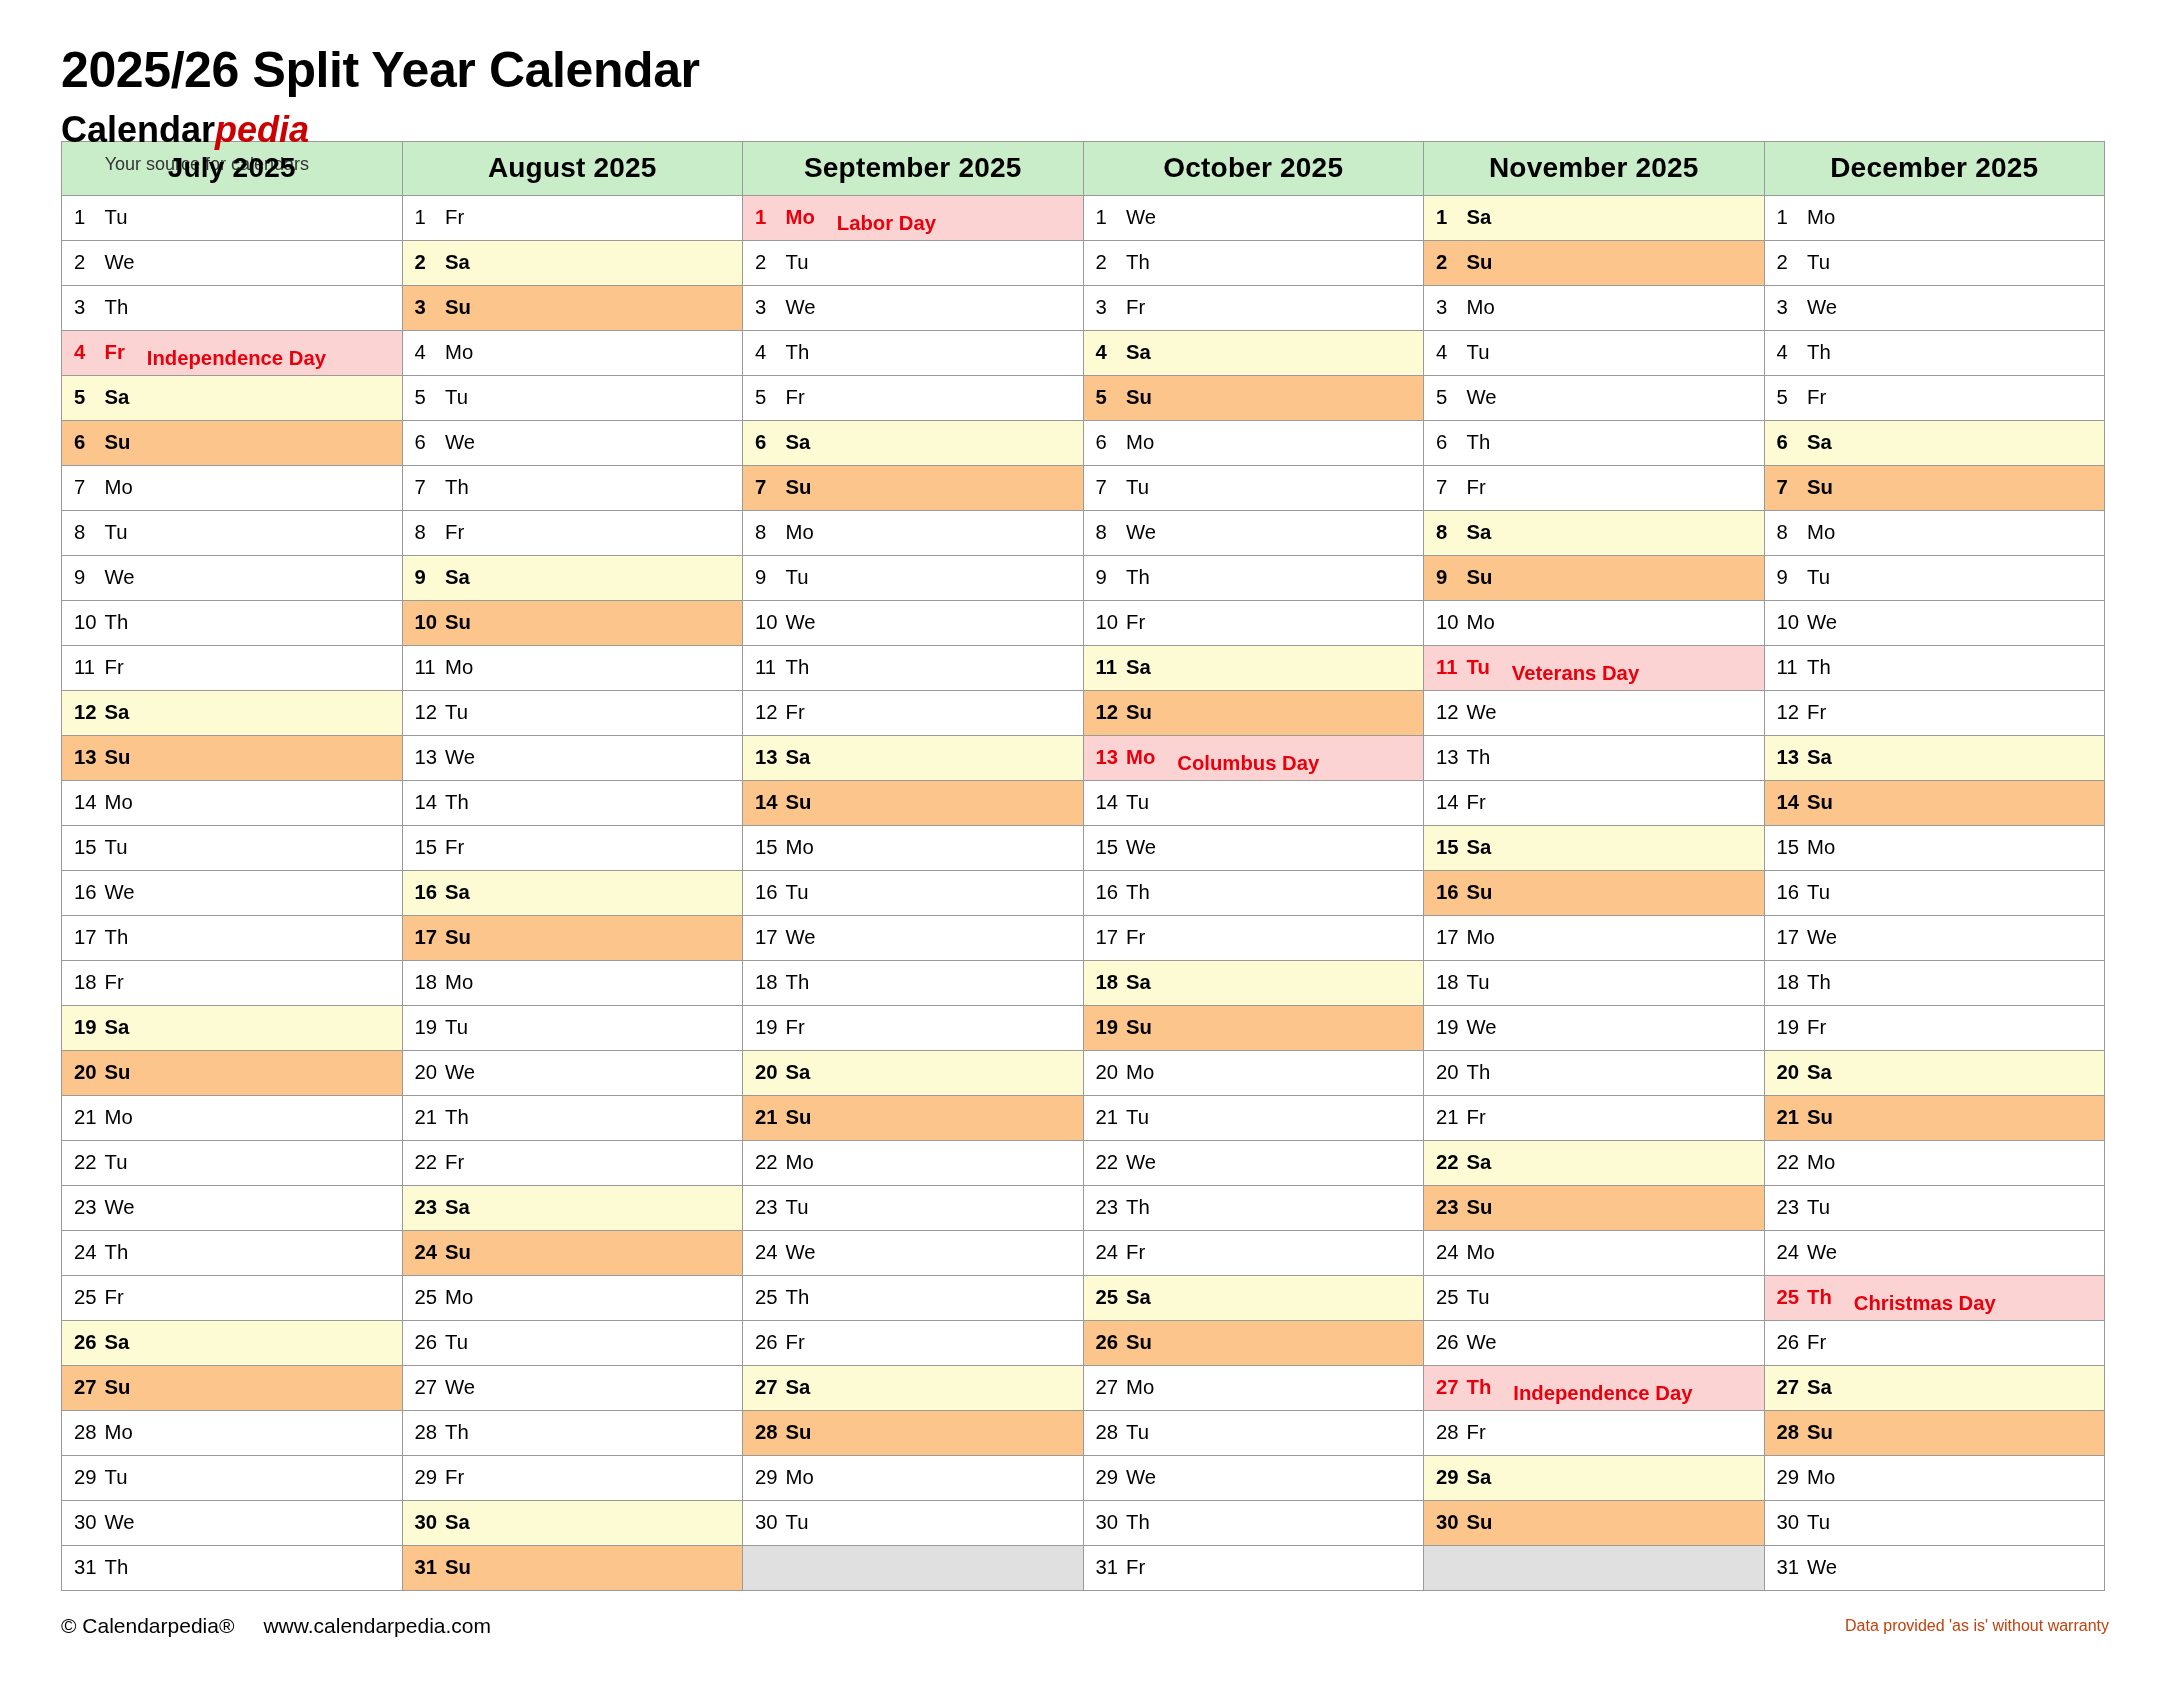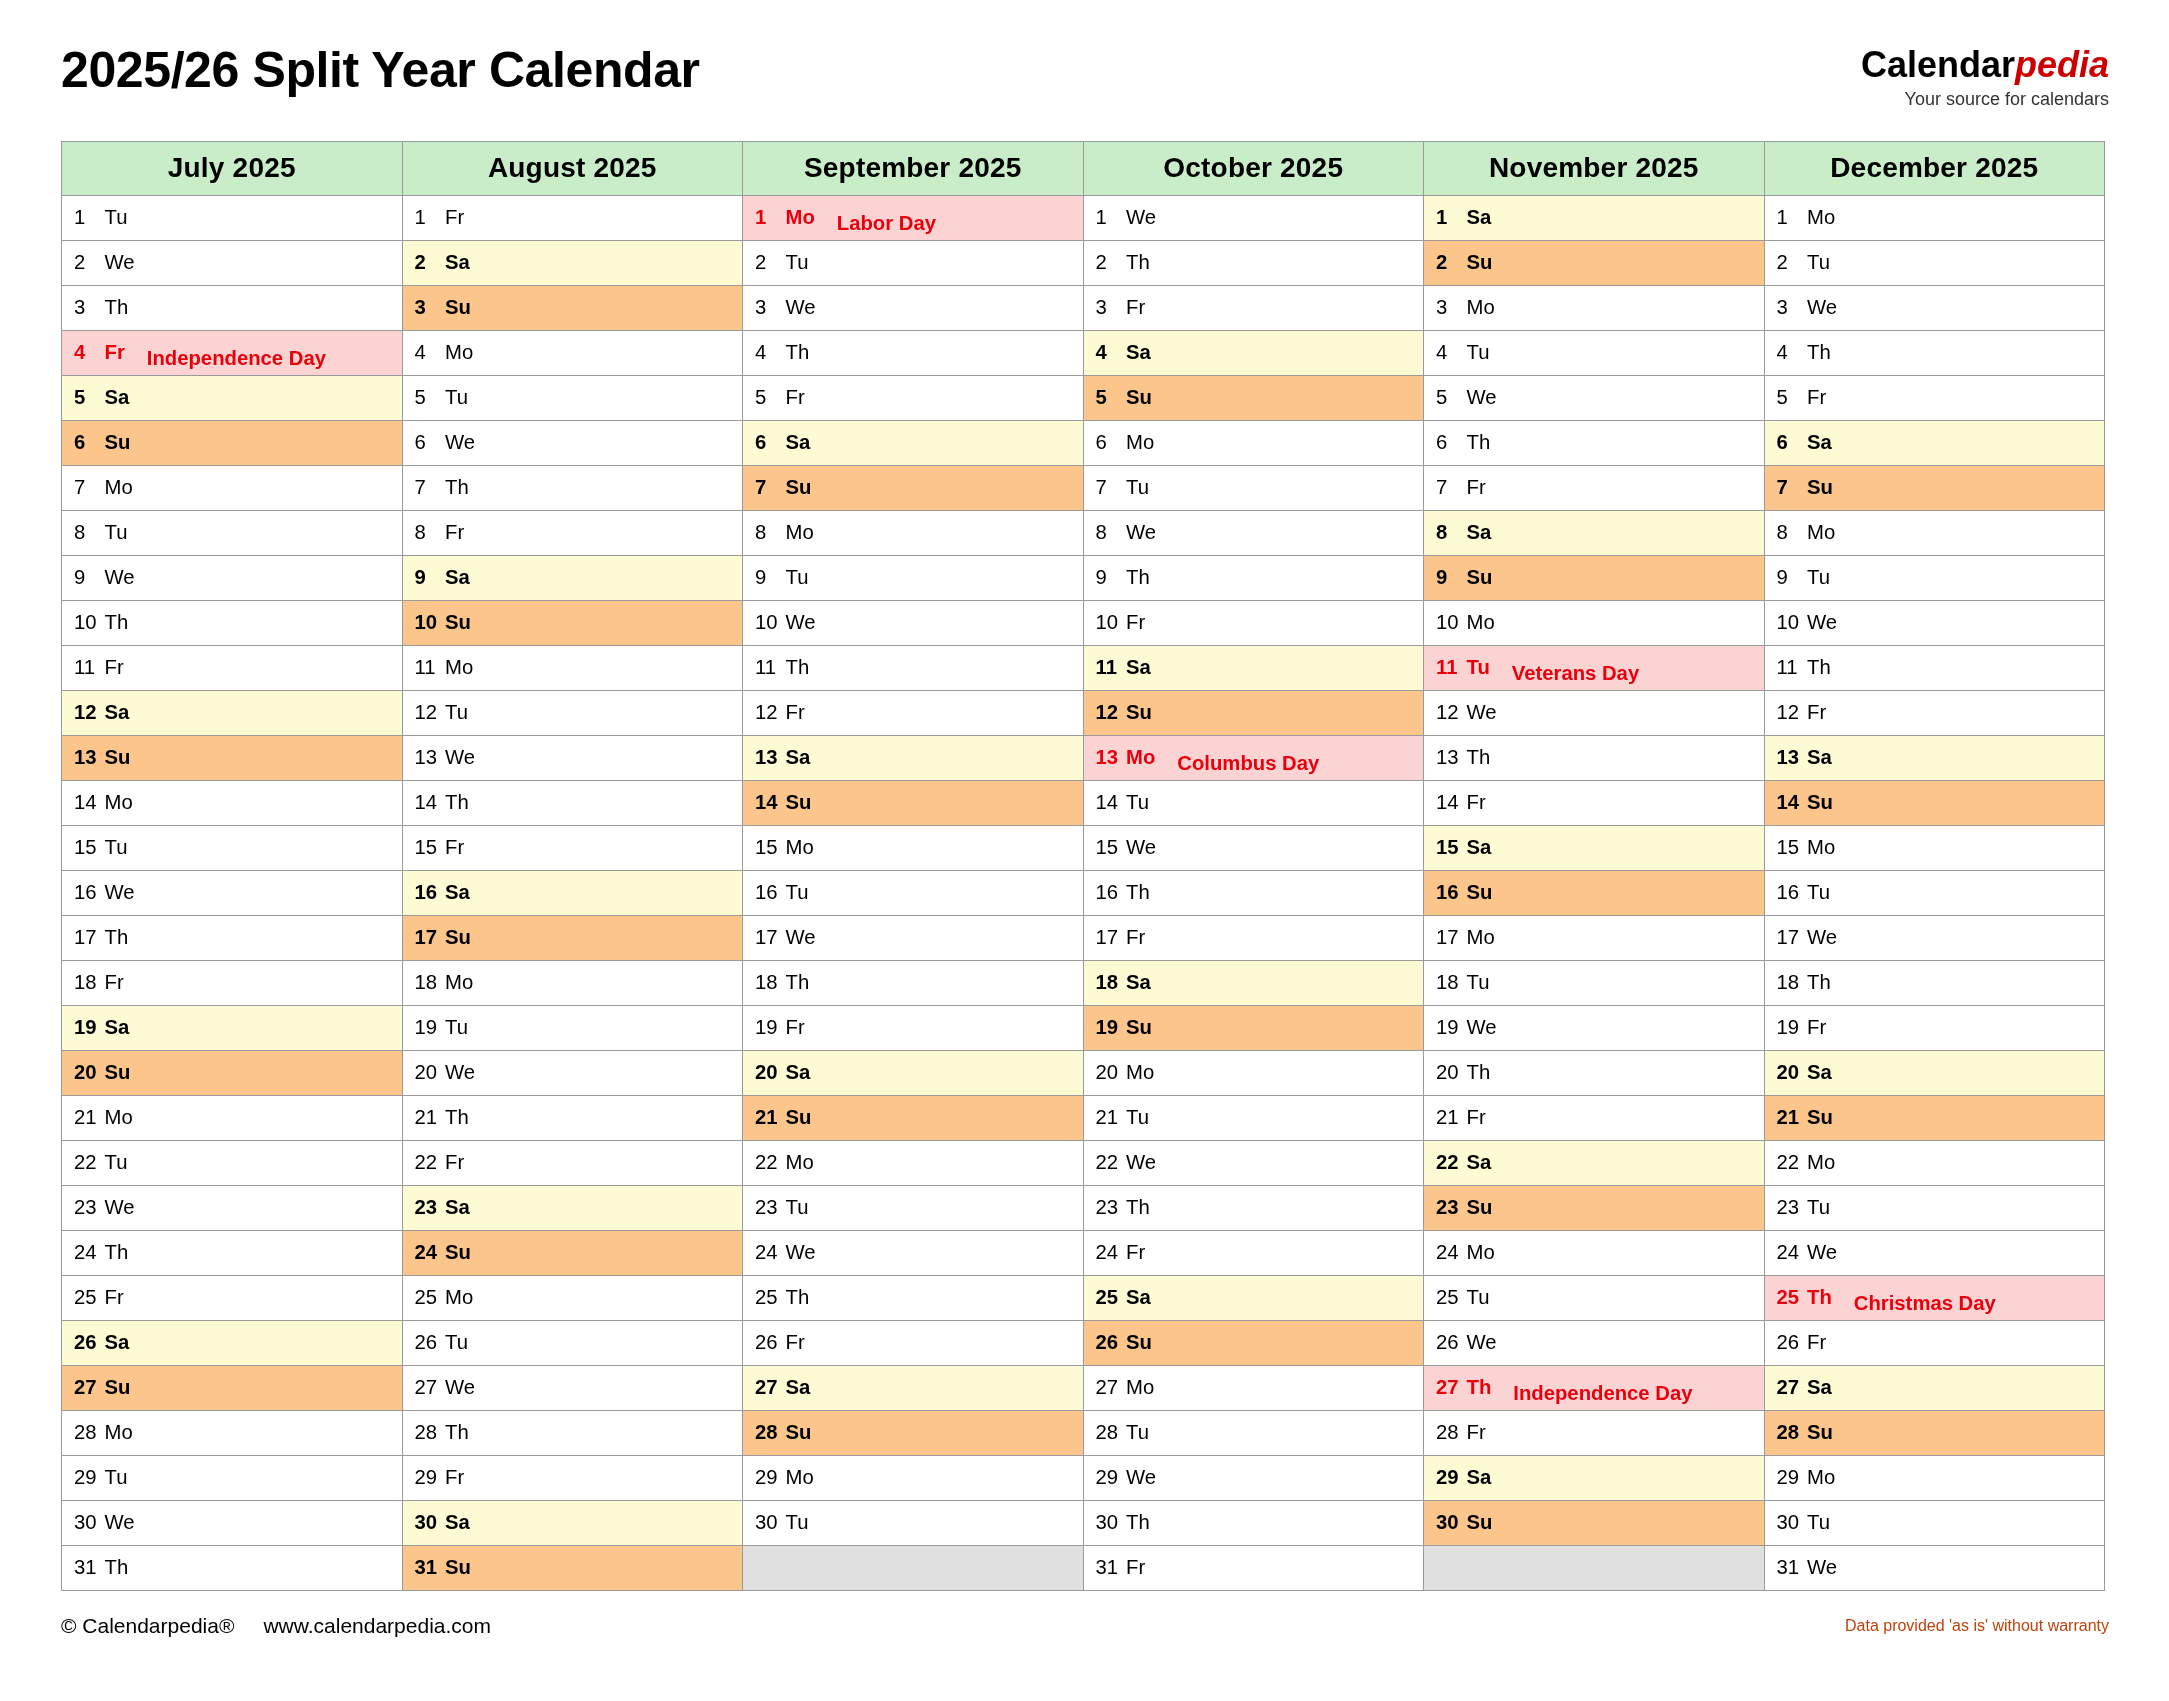--- a/index.html
+++ b/index.html
@@ -20,20 +20,21 @@
     box-sizing: border-box;
     padding: 32px 61px 0 61px;
     position: relative;
   }
   
   .header {
     display: flex;
     align-items: flex-start;
     justify-content: space-between;
     height: 102px;
+    flex-direction: column;
   }
   .title {
     font-size: 50px;
     font-weight: bold;
     letter-spacing: -0.4px;
     line-height: 1.05;
     padding-top: 12px;
     white-space: nowrap;
   }
   .brand {

